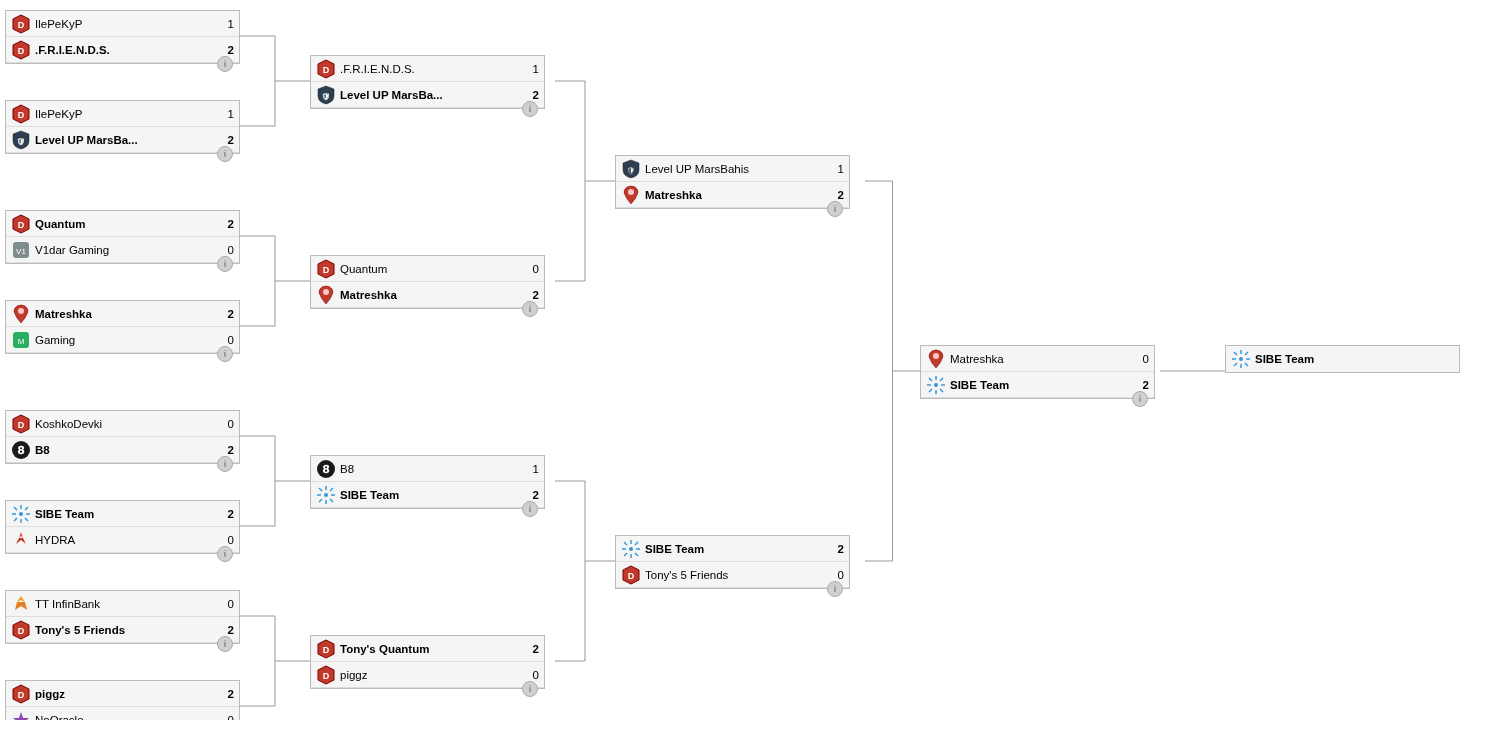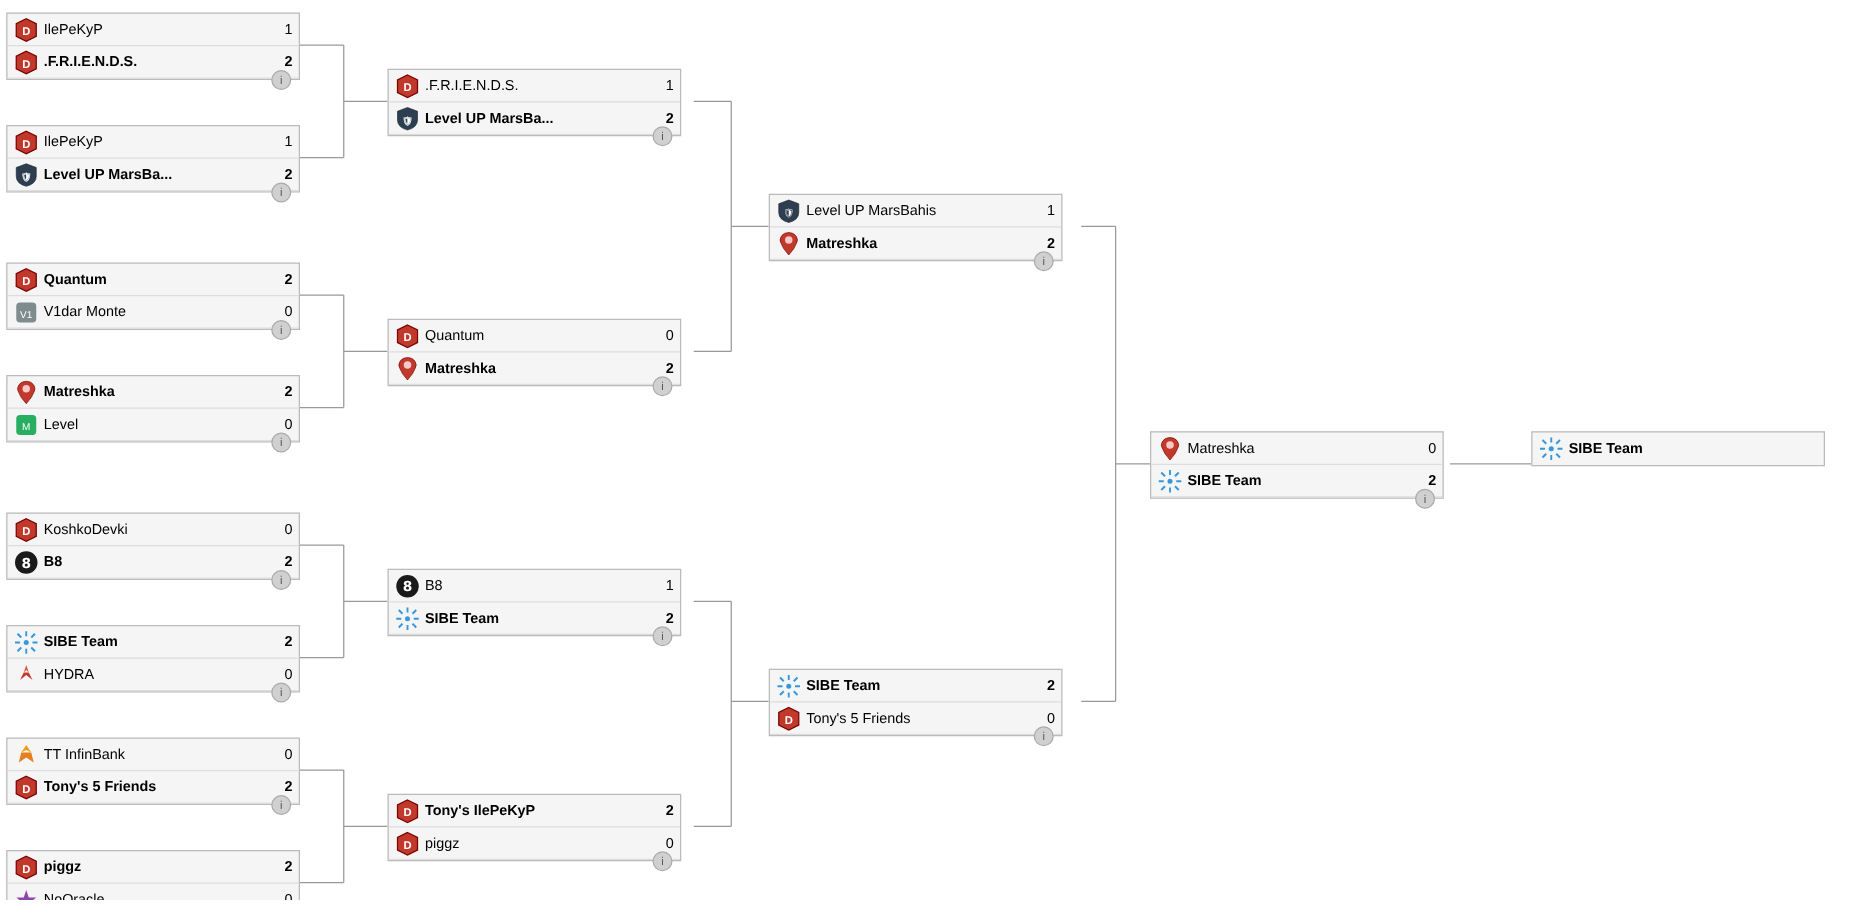--- a/index.html
+++ b/index.html
@@ -202,21 +202,21 @@
         <span class="team-name" style="font-weight: bold;">Quantum</span>
         <span class="team-score" style="font-weight: bold;">2</span>
       </div>
       <div class="team-row">
         <span class="team-logo">
           <svg viewBox="0 0 20 20" width="20" height="20">
             <rect x="2" y="2" width="16" height="16" rx="3" fill="#7f8c8d"></rect>
             <text x="10" y="14" text-anchor="middle" fill="white" font-size="8">V1</text>
           </svg>
         </span>
-        <span class="team-name">V1dar Monte</span>
+        <span class="team-name">V1dar Gaming</span>
         <span class="team-score">0</span>
       </div>
       <div class="info-badge">i</div>
     </div>
     <div class="match" style="left: 5px; top: 300px; width: 235px;">
       <div class="team-row winner" style="border-bottom: 1px solid rgb(221, 221, 221);">
         <span class="team-logo">
           <svg viewBox="0 0 20 20" width="20" height="20">
             <path d="M10,1 Q14,1 16,4 Q18,7 16,10 L14,14 L10,19 L6,14 L4,10 Q2,7 4,4 Q6,1 10,1Z" fill="#c0392b" stroke="#7b0000" stroke-width="0.5"></path>
             <circle cx="10" cy="7" r="3" fill="#f8c8c8"></circle>
@@ -225,21 +225,21 @@
         <span class="team-name" style="font-weight: bold;">Matreshka</span>
         <span class="team-score" style="font-weight: bold;">2</span>
       </div>
       <div class="team-row">
         <span class="team-logo">
           <svg viewBox="0 0 20 20" width="20" height="20">
             <rect x="2" y="2" width="16" height="16" rx="3" fill="#27ae60"></rect>
             <text x="10" y="14" text-anchor="middle" fill="white" font-size="8">M</text>
           </svg>
         </span>
-        <span class="team-name">Level</span>
+        <span class="team-name">Gaming</span>
         <span class="team-score">0</span>
       </div>
       <div class="info-badge">i</div>
     </div>
     <div class="match" style="left: 5px; top: 410px; width: 235px;">
       <div class="team-row" style="border-bottom: 1px solid rgb(221, 221, 221);">
         <span class="team-logo">
           <svg viewBox="0 0 20 20" width="20" height="20">
             <polygon points="10,1 18,5 18,15 10,19 2,15 2,5" fill="#c0392b" stroke="#7b0000" stroke-width="1"></polygon>
             <text x="10" y="14" text-anchor="middle" fill="white" font-size="9" font-weight="bold">D</text>
@@ -412,21 +412,21 @@
       <div class="info-badge">i</div>
     </div>
     <div class="match" style="left: 310px; top: 635px; width: 235px;">
       <div class="team-row winner" style="border-bottom: 1px solid rgb(221, 221, 221);">
         <span class="team-logo">
           <svg viewBox="0 0 20 20" width="20" height="20">
             <polygon points="10,1 18,5 18,15 10,19 2,15 2,5" fill="#c0392b" stroke="#7b0000" stroke-width="1"></polygon>
             <text x="10" y="14" text-anchor="middle" fill="white" font-size="9" font-weight="bold">D</text>
           </svg>
         </span>
-        <span class="team-name" style="font-weight: bold;">Tony's IlePeKyP</span>
+        <span class="team-name" style="font-weight: bold;">Tony's Quantum</span>
         <span class="team-score" style="font-weight: bold;">2</span>
       </div>
       <div class="team-row">
         <span class="team-logo">
           <svg viewBox="0 0 20 20" width="20" height="20">
             <polygon points="10,1 18,5 18,15 10,19 2,15 2,5" fill="#c0392b" stroke="#7b0000" stroke-width="1"></polygon>
             <text x="10" y="14" text-anchor="middle" fill="white" font-size="9" font-weight="bold">D</text>
           </svg>
         </span>
         <span class="team-name">piggz</span>

